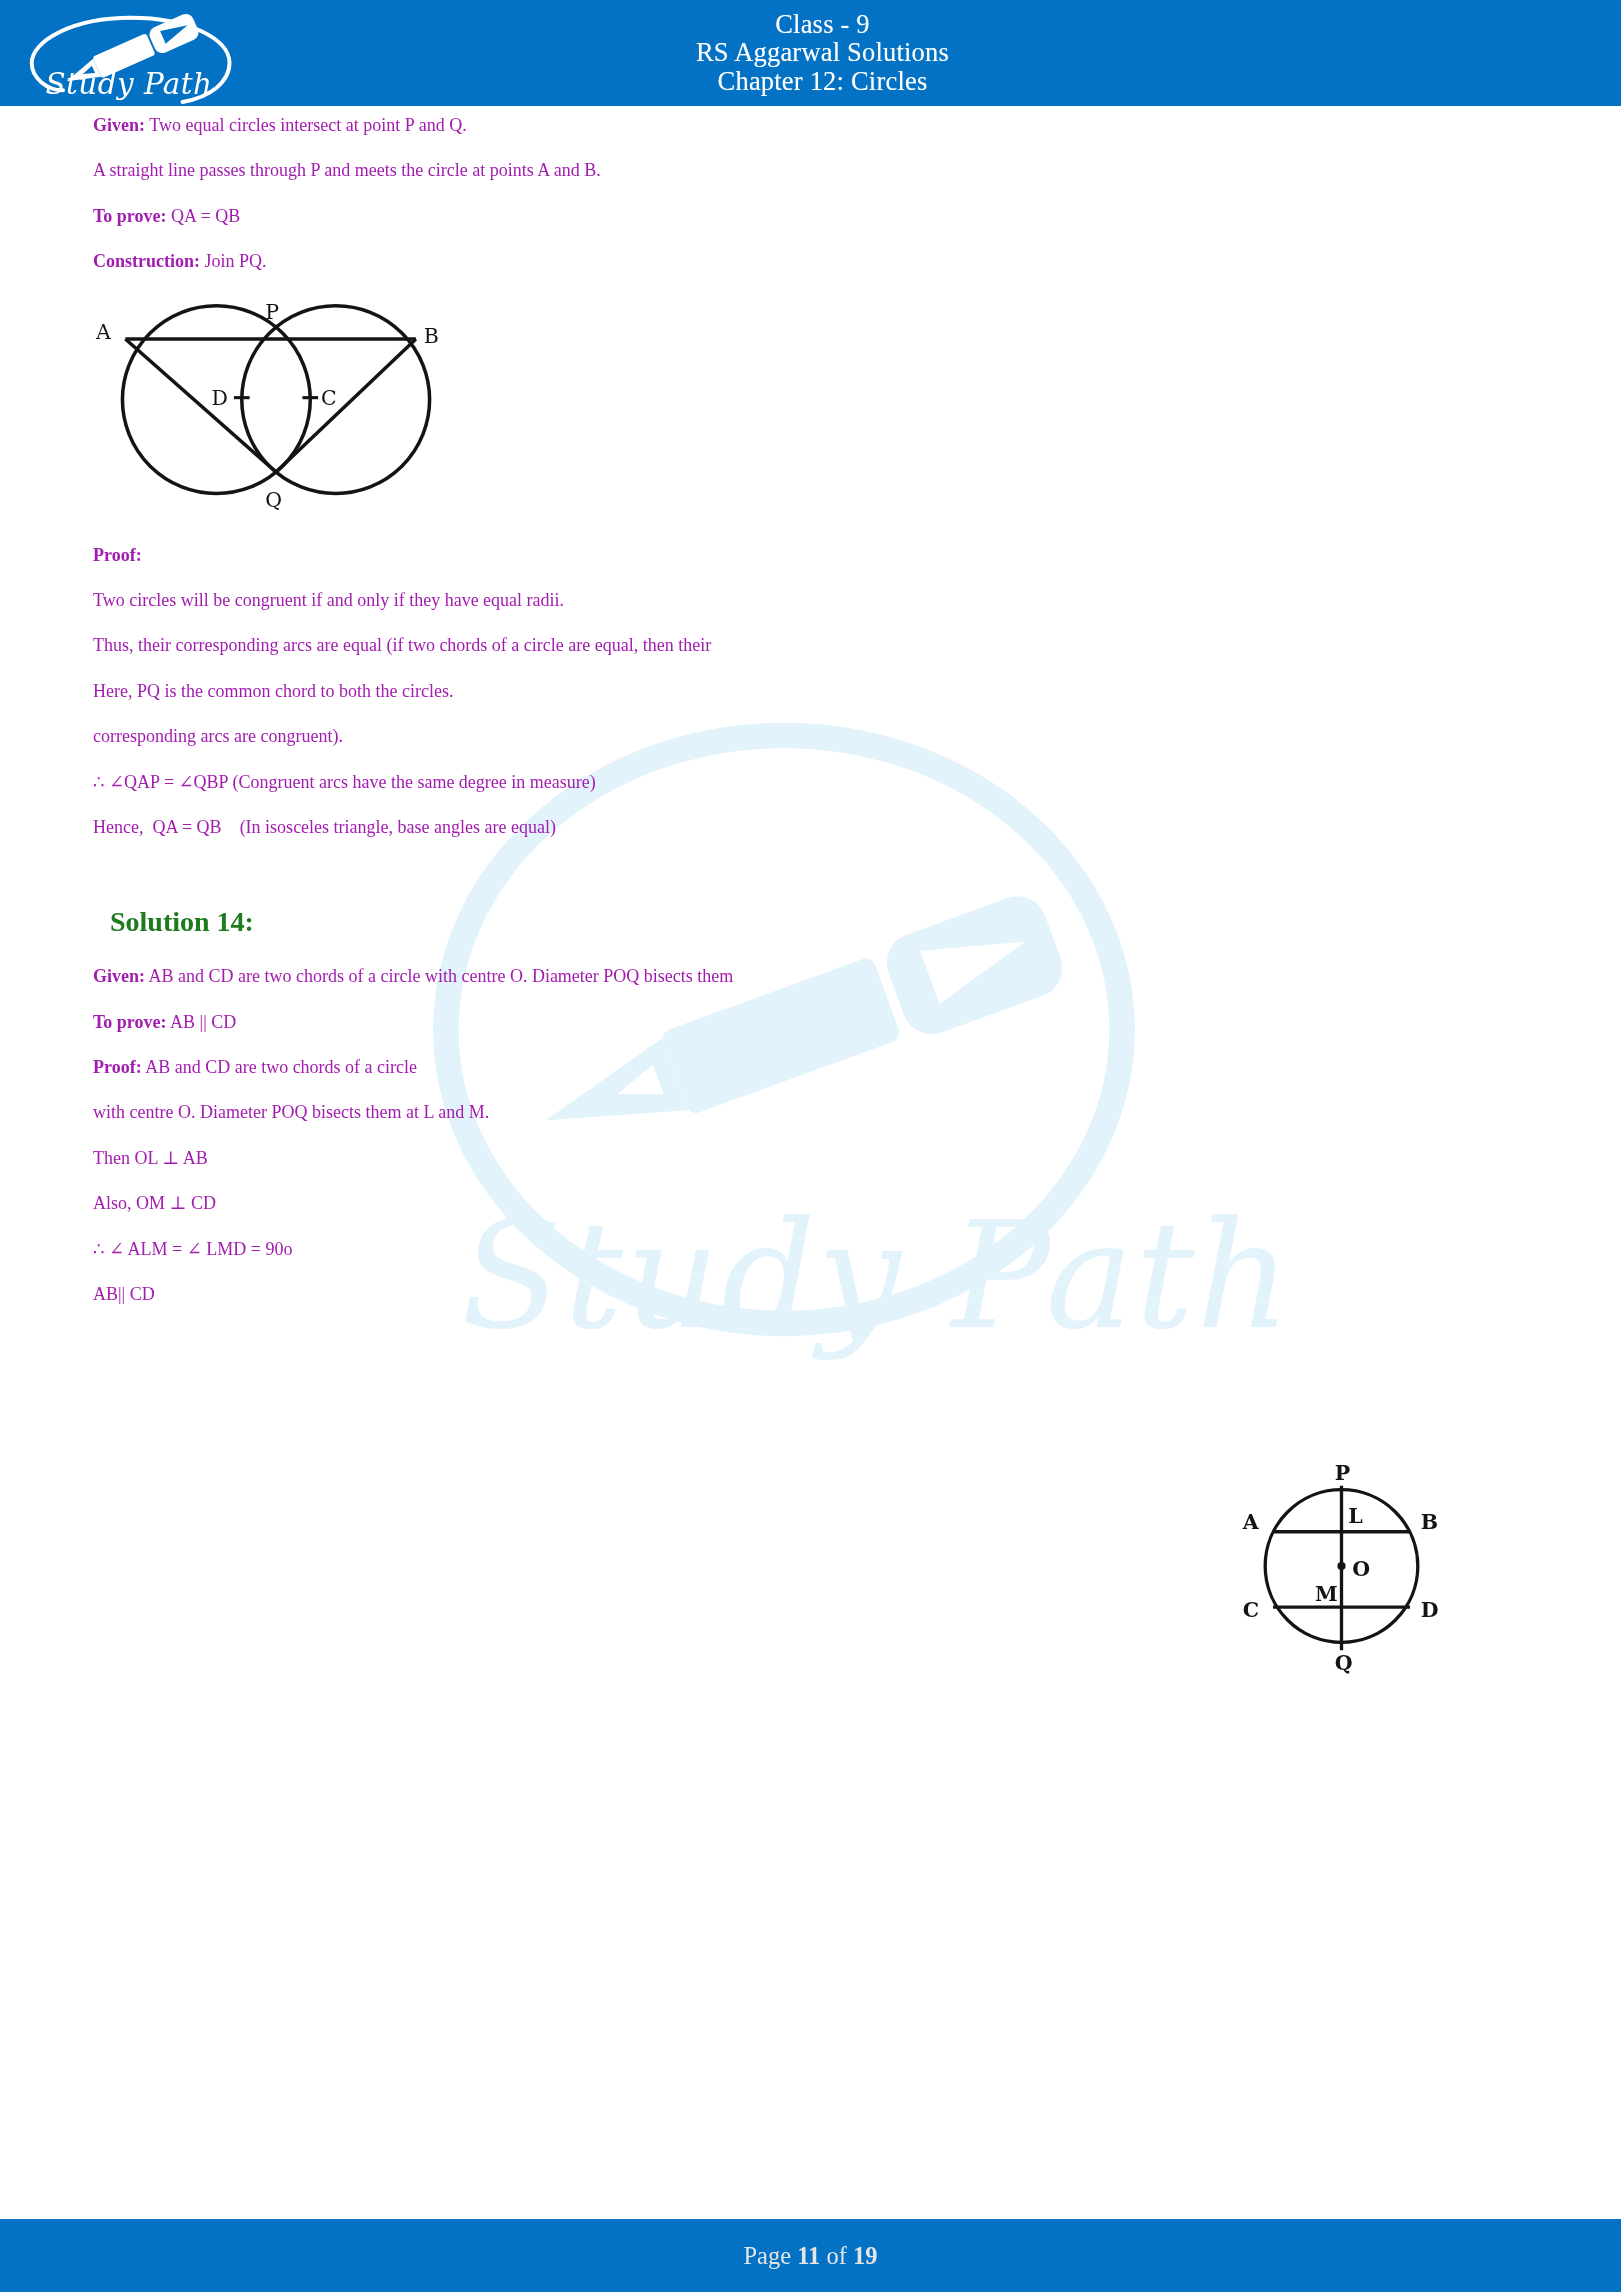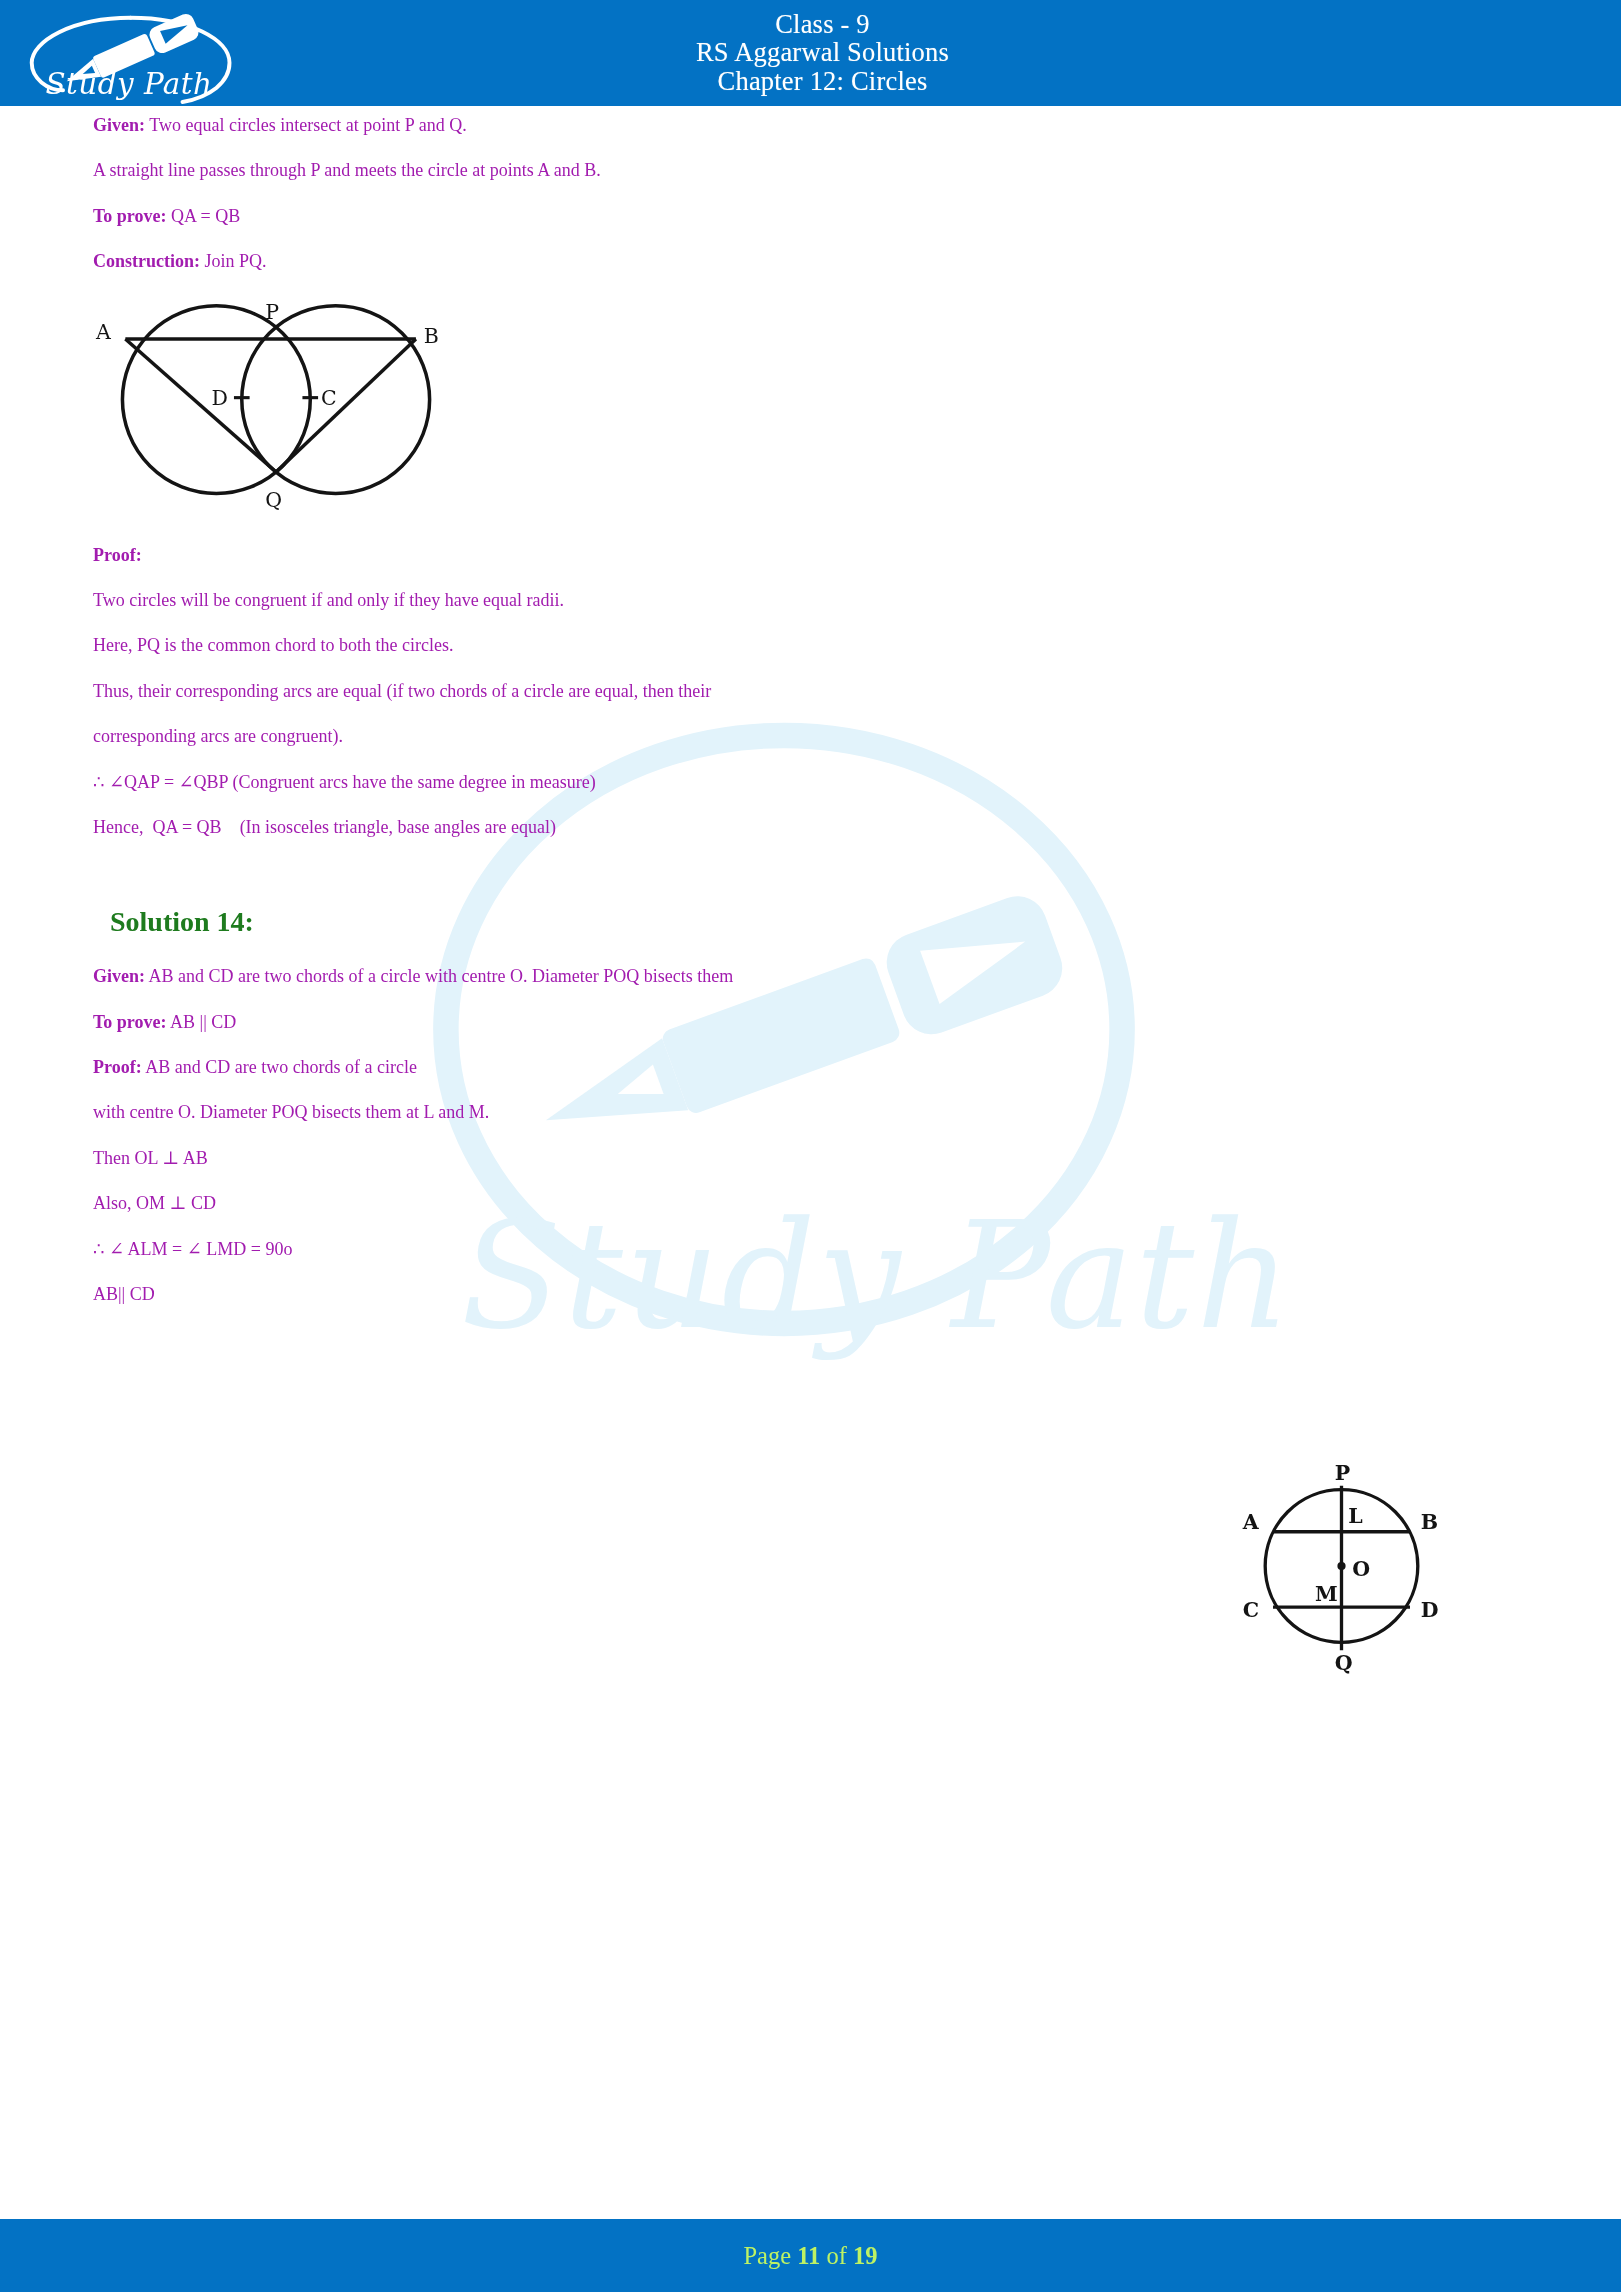--- a/index.html
+++ b/index.html
@@ -132,21 +132,21 @@
     bottom: 0;
     width: 100%;
     height: 74px;
     background: #0372c4;
     display: flex;
     align-items: center;
     justify-content: center;
     z-index: 5;
   }
   .footer-text {
-    color: #bef264;
+    color: #e5e5e5;
     font-family: "Liberation Serif", "DejaVu Serif", serif;
     font-size: 24.5px;
   }
   .footer-text b { font-weight: bold; }
 </style>
 </head>
 <body>
 
 <div class="page">
 
@@ -251,22 +251,22 @@
           <text x="143" y="116">D</text>
           <text x="255" y="116">C</text>
           <text x="198" y="220">Q</text>
         </g>
       </svg>
     </div>
 
     <p class="ln"><span class="lbl">Proof:</span></p>
 
     <p class="ln">Two circles will be congruent if and only if they have equal radii.</p>
+    <p class="ln">Thus, their corresponding arcs are equal (if two chords of a circle are equal, then their</p>
     <p class="ln">Here, PQ is the common chord to both the circles.</p>
-    <p class="ln">Thus, their corresponding arcs are equal (if two chords of a circle are equal, then their</p>
     <p class="ln">corresponding arcs are congruent).</p>
     <p class="ln">∴ ∠QAP = ∠QBP (Congruent arcs have the same degree in measure)</p>
     <p class="ln">Hence,  QA = QB    (In isosceles triangle, base angles are equal)</p>
 
     <div class="gap-lg"></div>
 
     <p class="soln-head">Solution 14:</p>
 
     <p class="ln"><span class="lbl">Given:</span><span> AB and CD are two chords of a circle with centre O. Diameter POQ bisects them</span></p>
 

